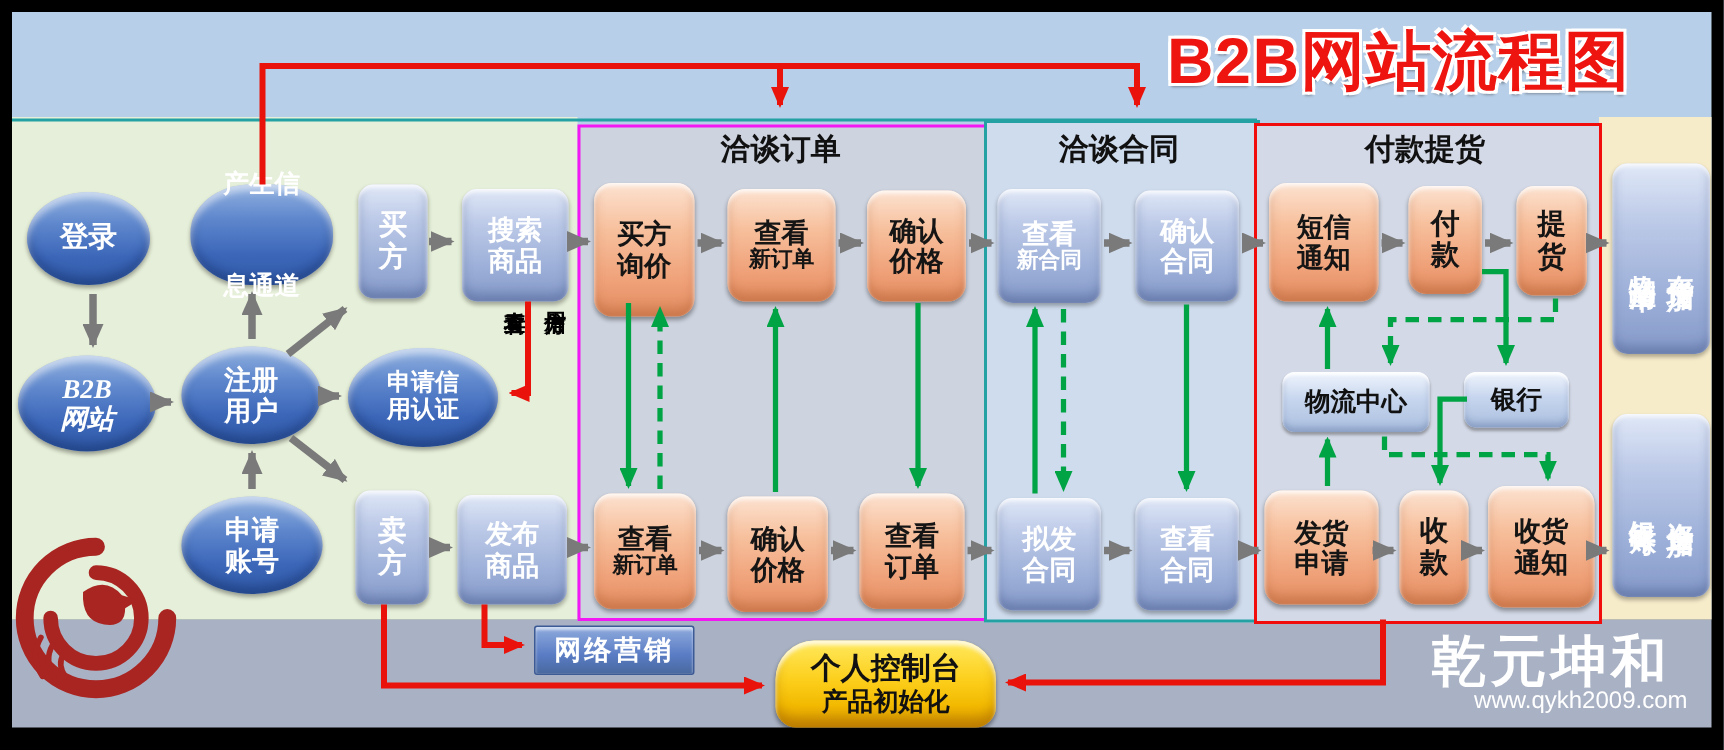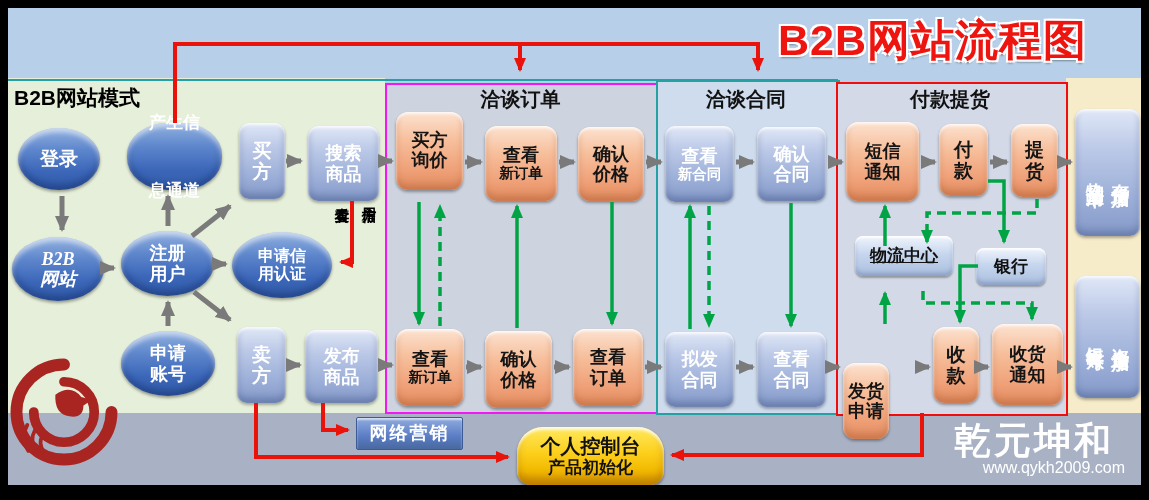--- a/index.html
+++ b/index.html
@@ -67,21 +67,20 @@
   <div class="abs bg-blue"></div>
   <div class="abs bg-gray"></div>
   <div class="abs panel-green"></div>
   <div class="abs panel-beige"></div>
   <div class="abs teal-line"></div>
   <div class="abs sec sec-order"></div>
   <div class="abs sec sec-contract"></div>
   <div class="abs sec sec-pay"></div>
 
   <div class="abs main-title" style="left:778px;top:12px;">B2B网站流程图</div>
-  <div class="abs panel-title" style="left:14px;top:84px;">B2B网站模式</div>
   <div class="abs sec-title" style="left:385px;top:86px;width:271px;">洽谈订单</div>
   <div class="abs sec-title" style="left:656px;top:86px;width:180px;">洽谈合同</div>
   <div class="abs sec-title" style="left:836px;top:86px;width:228px;">付款提货</div>
 
   <div class="node ell f19" style="left:18px;top:128px;width:82px;height:62px;">
       <span>登录</span>
     </div>
   <div class="node ell rnd f17" style="left:127px;top:123px;width:95px;height:67px;">
       <span>产生信</span>
       <span>息通道</span>
@@ -117,21 +116,21 @@
   <div class="node lav f18" style="left:305px;top:330px;width:73px;height:73px;">
       <span>发布</span>
       <span>商品</span>
     </div>
 
   <div class="abs credit-label" style="left:332px;top:196px;height:62px;">
     <span class="vc">查看卖</span>
     <span class="vc">方信用</span>
   </div>
 
-  <div class="node org f18" style="left:396px;top:112px;width:67px;height:78px;font-family:Liberation Mono, monospace;">
+  <div class="node org f18" style="left:396px;top:122px;width:67px;height:89px;">
       <span>买方</span>
       <span>询价</span>
     </div>
   <div class="node org f18" style="left:485px;top:126px;width:72px;height:75px;">
       <span>查看</span>
       <span class="sm">新订单</span>
     </div>
   <div class="node org f18" style="left:578px;top:127px;width:66px;height:74px;">
       <span>确认</span>
       <span>价格</span>
@@ -171,27 +170,27 @@
       <span>通知</span>
     </div>
   <div class="node org f19" style="left:939px;top:124px;width:49px;height:72px;">
       <span>付</span>
       <span>款</span>
     </div>
   <div class="node org f19" style="left:1011px;top:124px;width:47px;height:73px;">
       <span>提</span>
       <span>货</span>
     </div>
-  <div class="node ltb f17" style="left:855px;top:236px;width:98px;height:40px;text-decoration:underline;">
+  <div class="node ltb f17" style="left:855px;top:248px;width:98px;height:40px;">
       <span>物流中心</span>
     </div>
   <div class="node ltb f17" style="left:976px;top:248px;width:70px;height:37px;">
       <span>银行</span>
     </div>
-  <div class="node org f18" style="left:843px;top:327px;width:46px;height:76px;margin-top:36px;">
+  <div class="node org f18" style="left:843px;top:327px;width:76px;height:76px;">
       <span>发货</span>
       <span>申请</span>
     </div>
   <div class="node org f19" style="left:933px;top:327px;width:46px;height:76px;">
       <span>收</span>
       <span>款</span>
     </div>
   <div class="node org f18" style="left:992px;top:324px;width:71px;height:81px;">
       <span>收货</span>
       <span>通知</span>

